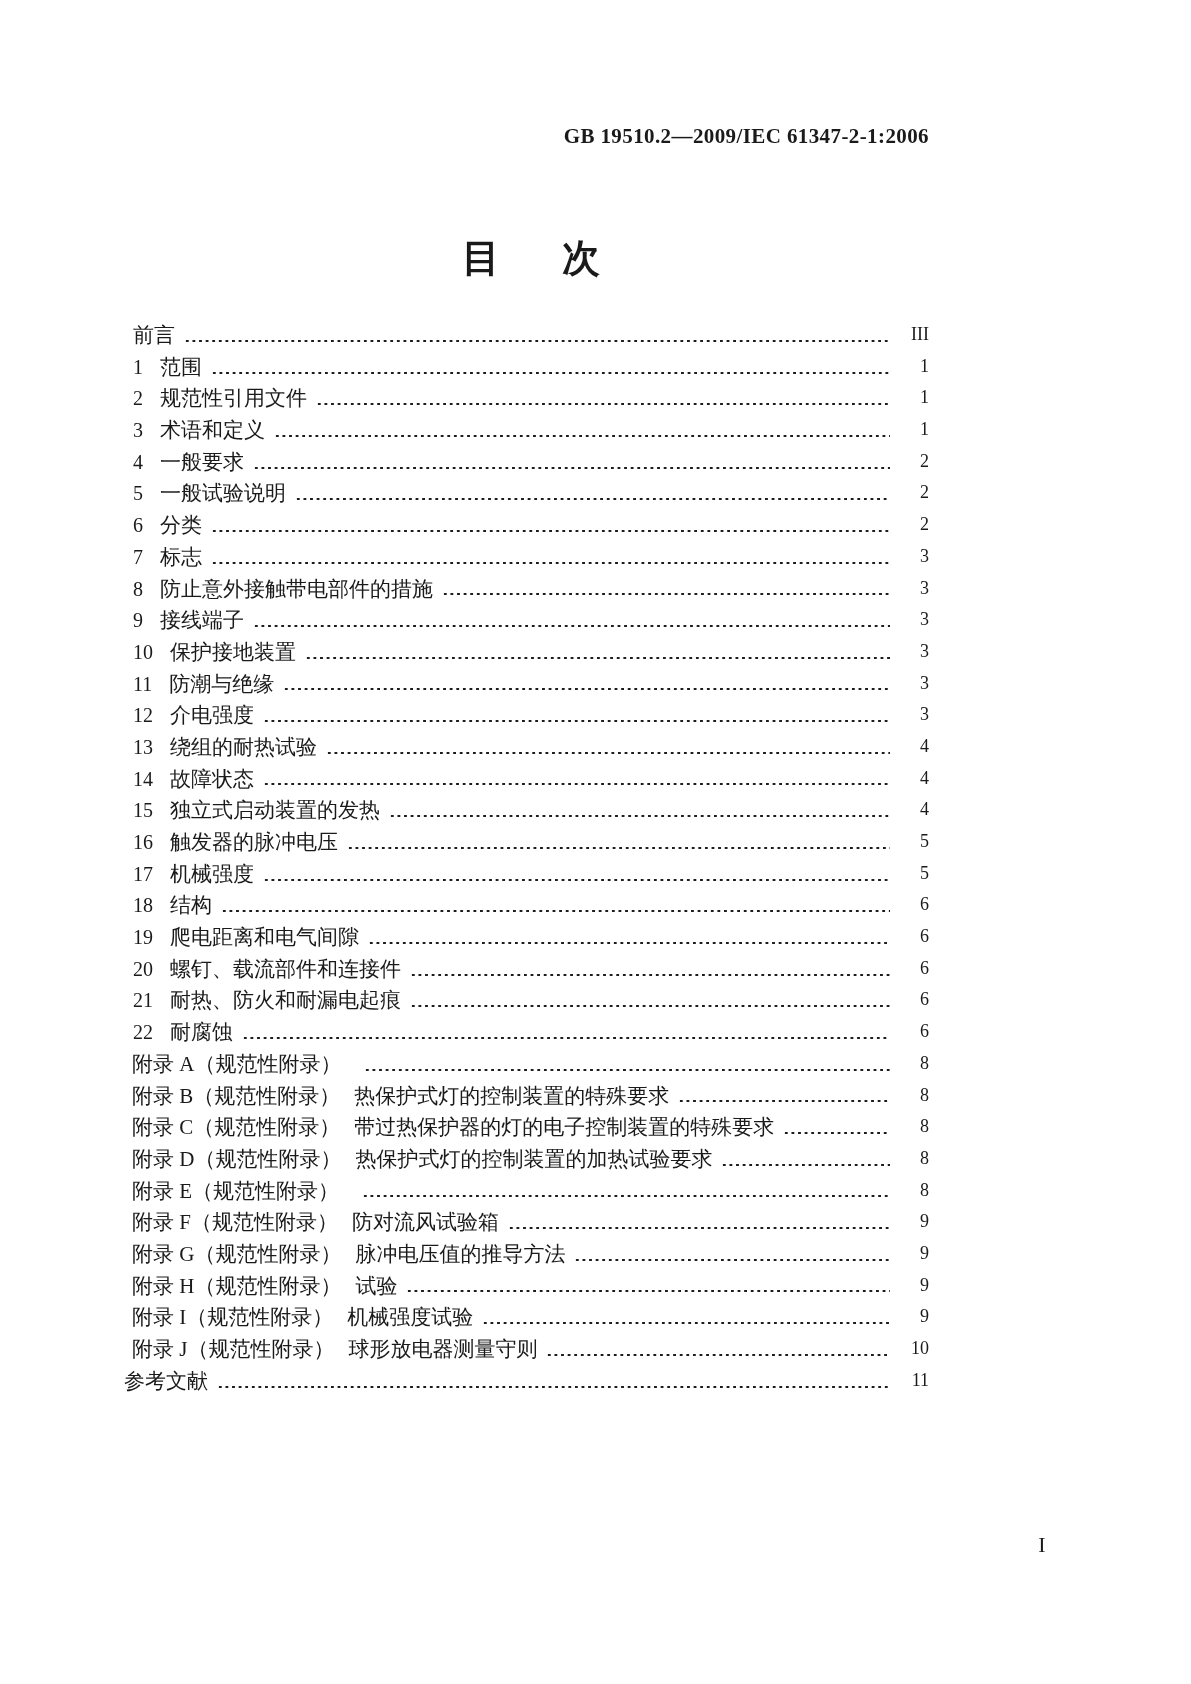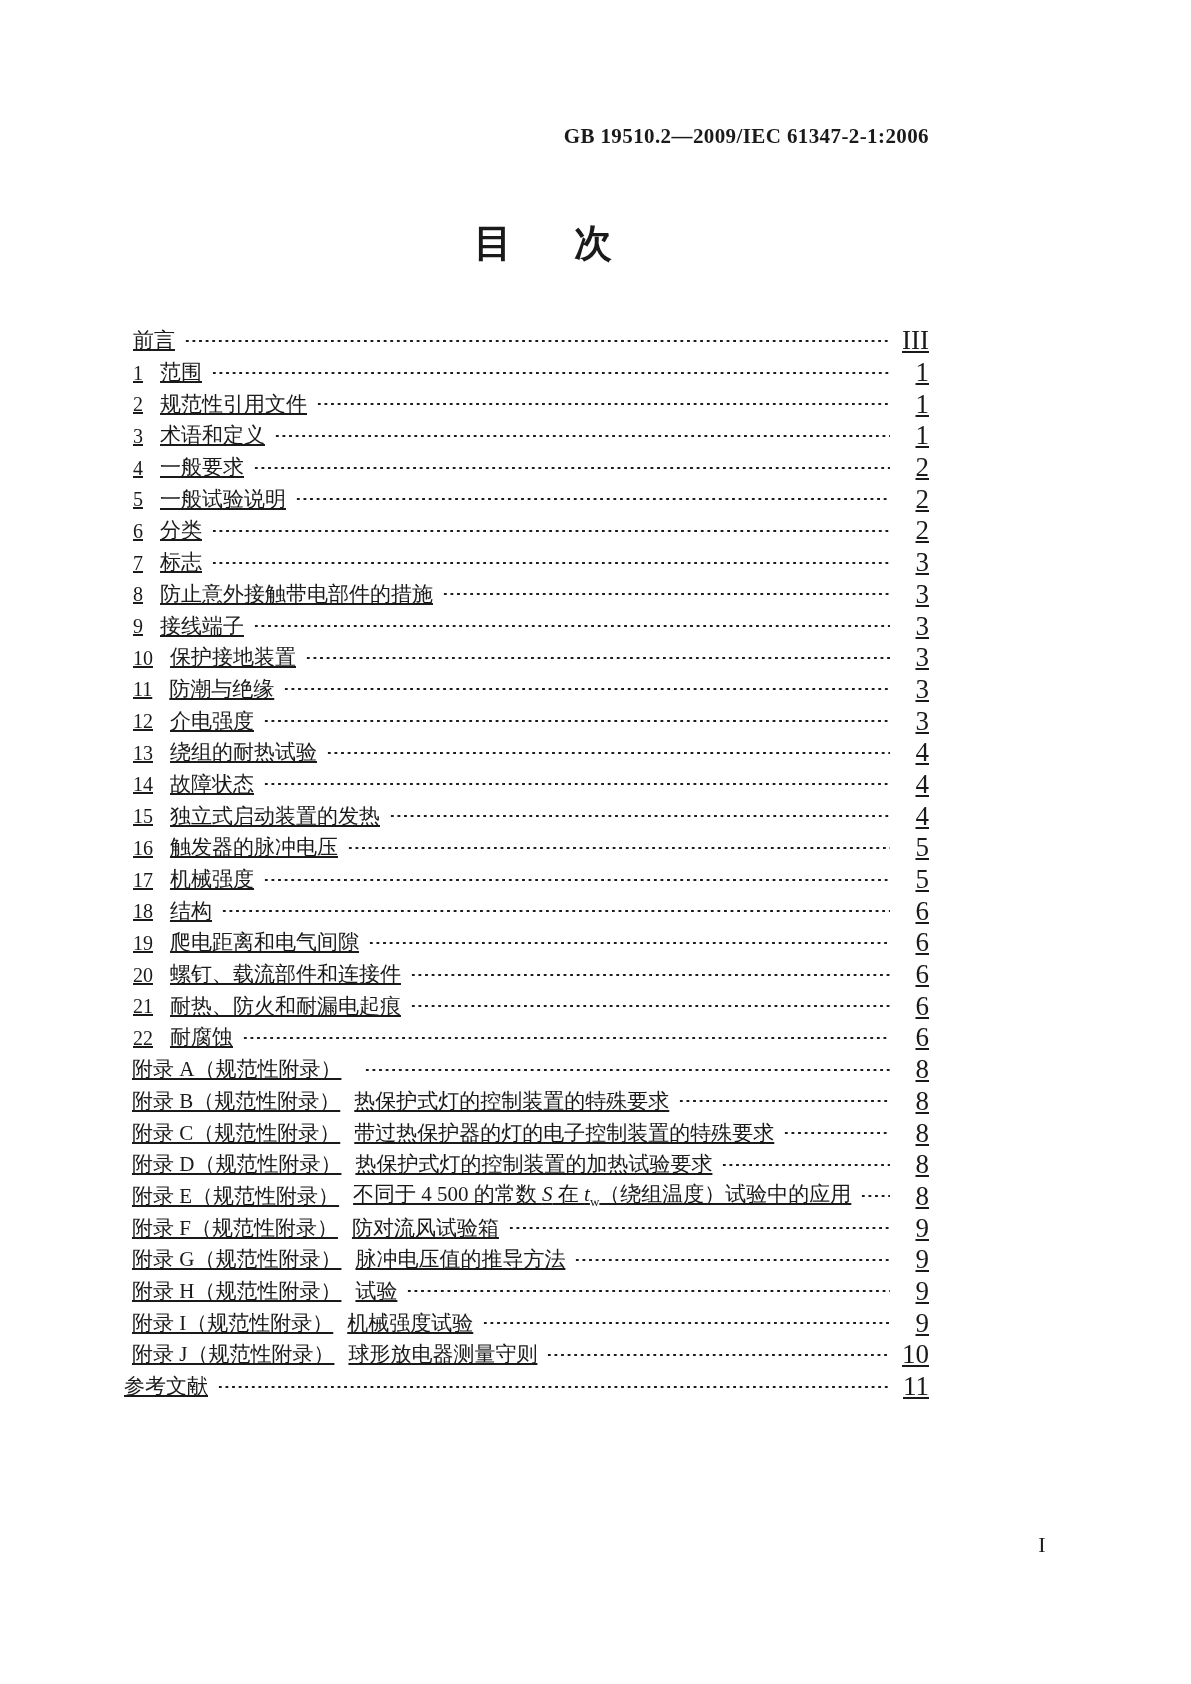--- a/index.html
+++ b/index.html
@@ -15,63 +15,60 @@
     position:absolute;
     top:124px; left:133px; right:133px;
     text-align:right;
     font-size:21px;
     font-weight:bold;
     letter-spacing:0.4px;
     white-space:nowrap;
   }
   .doc-title {
     position:absolute;
-    top:218px; left:0; width:100%;
+    top:233px; left:0; width:100%;
     margin:0;
     text-align:center;
     font-family:"Liberation Sans", sans-serif;
     font-size:38px;
     font-weight:bold;
     letter-spacing:12px;
     text-indent:12px; 
-    padding-left:12px;
   }
   .toc {
     position:absolute;
     top:325px; left:124px; right:133px;
   }
   .toc-row {
     display:flex;
-    align-items:center;
     height:31.7px;
     font-size:21px;
     line-height:1;
     white-space:nowrap;
-    text-decoration:underline;
   }
   .toc-row.sec-front, .toc-row.sec-clause { padding-left:9px; }
   .toc-num    { margin-right:17px; font-size:20px; }
   .toc-prefix { margin-right:14px;margin-left:8px; }
   .toc-label  {}
   .p-it  { font-style:italic; }
   .p-sub { font-style:normal; font-size:13px; vertical-align:sub; }
   .dots {
     flex:1 1 auto;
     align-self:stretch;
     margin:0 7px 0 9px;
     background-image:radial-gradient(circle, #1c1c1c 1.15px, rgba(0,0,0,0) 1.5px);
     background-size:6.6px 8px;
     background-repeat:repeat-x;
     background-position:0 center;
     min-width:10px;
   }
   .toc-page {
     min-width:32px;
     text-align:right;
-    font-size:27px;
+    font-size:18px;
   }
   .folio {
     position:absolute;
     left:1022px; top:1532px;
     width:40px;
     text-align:center;
     font-size:22px;
   }
 </style>
 </head>
@@ -241,21 +238,20 @@
         <span class="toc-page">8</span>
       </div>
       <div class="toc-row sec-annex">
         <span class="toc-prefix">附录 D（规范性附录）</span>
         <span class="toc-label">热保护式灯的控制装置的加热试验要求</span>
         <span class="dots"></span>
         <span class="toc-page">8</span>
       </div>
       <div class="toc-row sec-annex">
         <span class="toc-prefix">附录 E（规范性附录）</span>
-        <span class="toc-label"><span>不同于 4 500 的常数 </span><span class="p-it">S</span><span> 在 </span><span class="p-it">t</span><span class="p-sub">w</span><span>（绕组温度）试验中的应用</span></span>
         <span class="dots"></span>
         <span class="toc-page">8</span>
       </div>
       <div class="toc-row sec-annex">
         <span class="toc-prefix">附录 F（规范性附录）</span>
         <span class="toc-label">防对流风试验箱</span>
         <span class="dots"></span>
         <span class="toc-page">9</span>
       </div>
       <div class="toc-row sec-annex">

